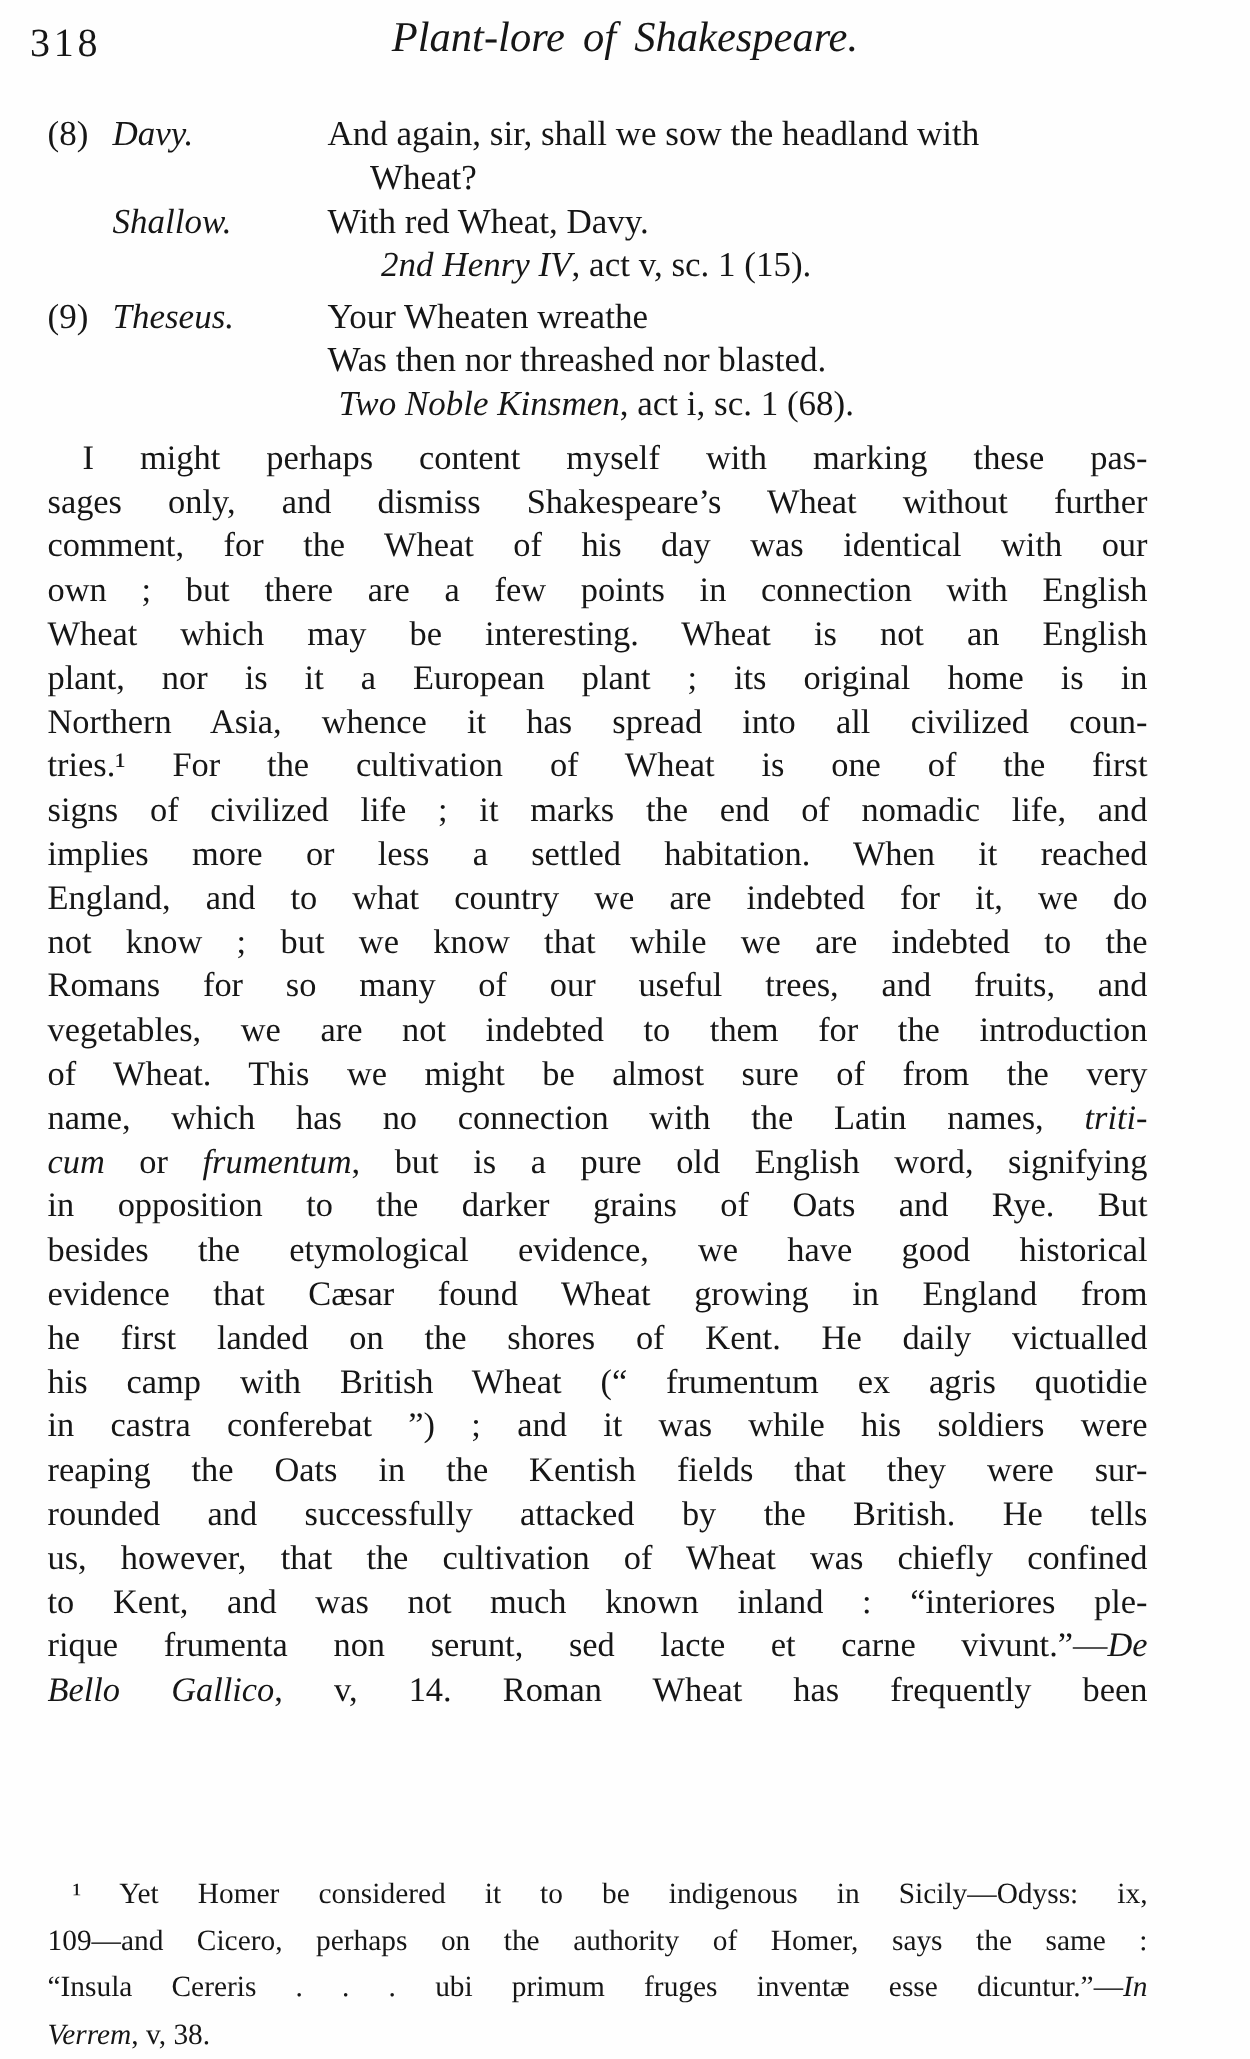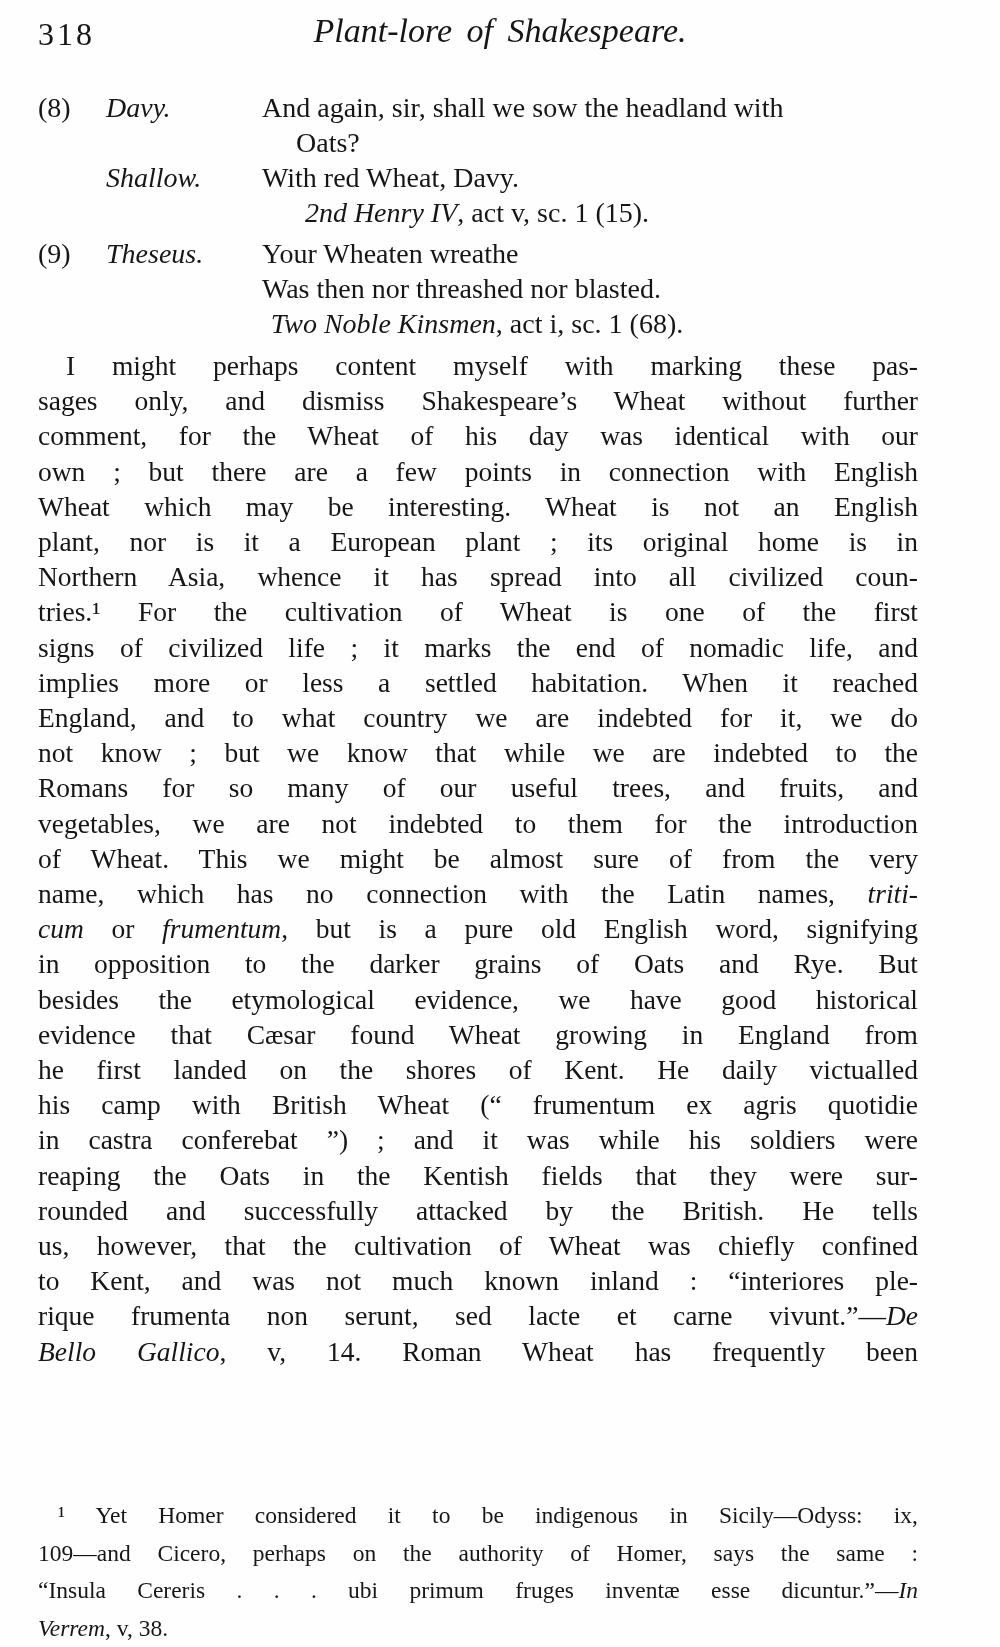--- a/index.html
+++ b/index.html
@@ -9,37 +9,37 @@
     height: 1647px;
     background: #fefefe;
     color: #161616;
     font-family: "Liberation Serif", "DejaVu Serif", serif;
     overflow: hidden;
   }
   .it { font-style: italic; }
 
   
   .pagenum {
-    position: absolute; left: 38px; top: 16px;
+    position: absolute; left: 24px; top: 16px;
     font-size: 32px; letter-spacing: 3px;
   }
   .running-title {
     position: absolute; left: 0; right: 0; top: 12px;
     text-align: center; font-style: italic; font-size: 34px;
     word-spacing: 6px;
   }
 
   
   .quotes {
     position: absolute; left: 38px; top: 90px; width: 880px;
     font-size: 28px; line-height: 35px;
   }
   .qrow { display: grid; grid-template-columns: 52px 172px 1fr; }
   .qnum { }
-  .qspeaker { font-style: italic; margin-left: 16px; }
+  .qspeaker { font-style: italic; }
   .qcont { padding-left: 34px; }
   .qcite { text-align: center; padding-right: 2px; }
   .quote-9 { margin-top: 6px; }
 
   
   .body-text {
     position: absolute; left: 38px; top: 348px; width: 880px;
     font-size: 27.5px; line-height: 35.2px;
   }
   .tline { text-align: justify; text-align-last: justify; }
@@ -67,21 +67,21 @@
 
     <div class="quote-8">
       <div class="qrow">
         <span class="qnum">(8)</span>
         <span class="qspeaker">Davy.</span>
         <span class="qtext">And again, sir, shall we sow the headland with</span>
       </div>
       <div class="qrow">
         <span class="qnum"></span>
         <span class="qspeaker"></span>
-        <span class="qtext qcont">Oats?</span>
+        <span class="qtext qcont">Wheat?</span>
       </div>
       <div class="qrow">
         <span class="qnum"></span>
         <span class="qspeaker">Shallow.</span>
         <span class="qtext">With red Wheat, Davy.</span>
       </div>
       <div class="qcite">
         <span class="it">2nd Henry IV</span><span>, act v, sc. 1 (15).</span>
       </div>
     </div>

